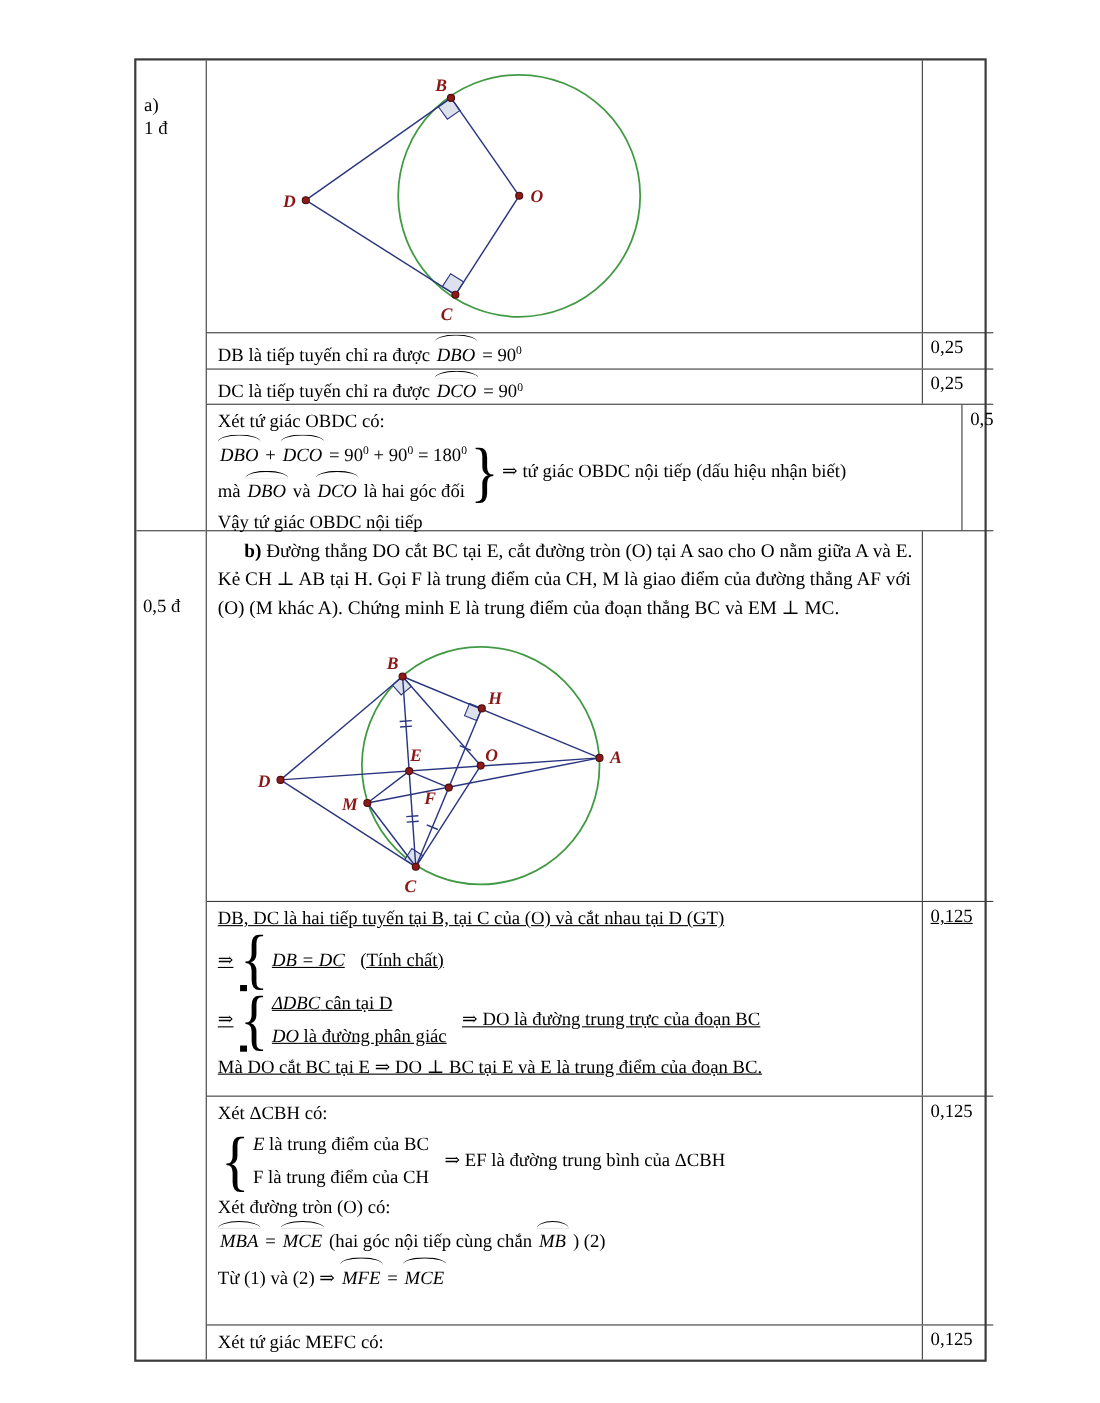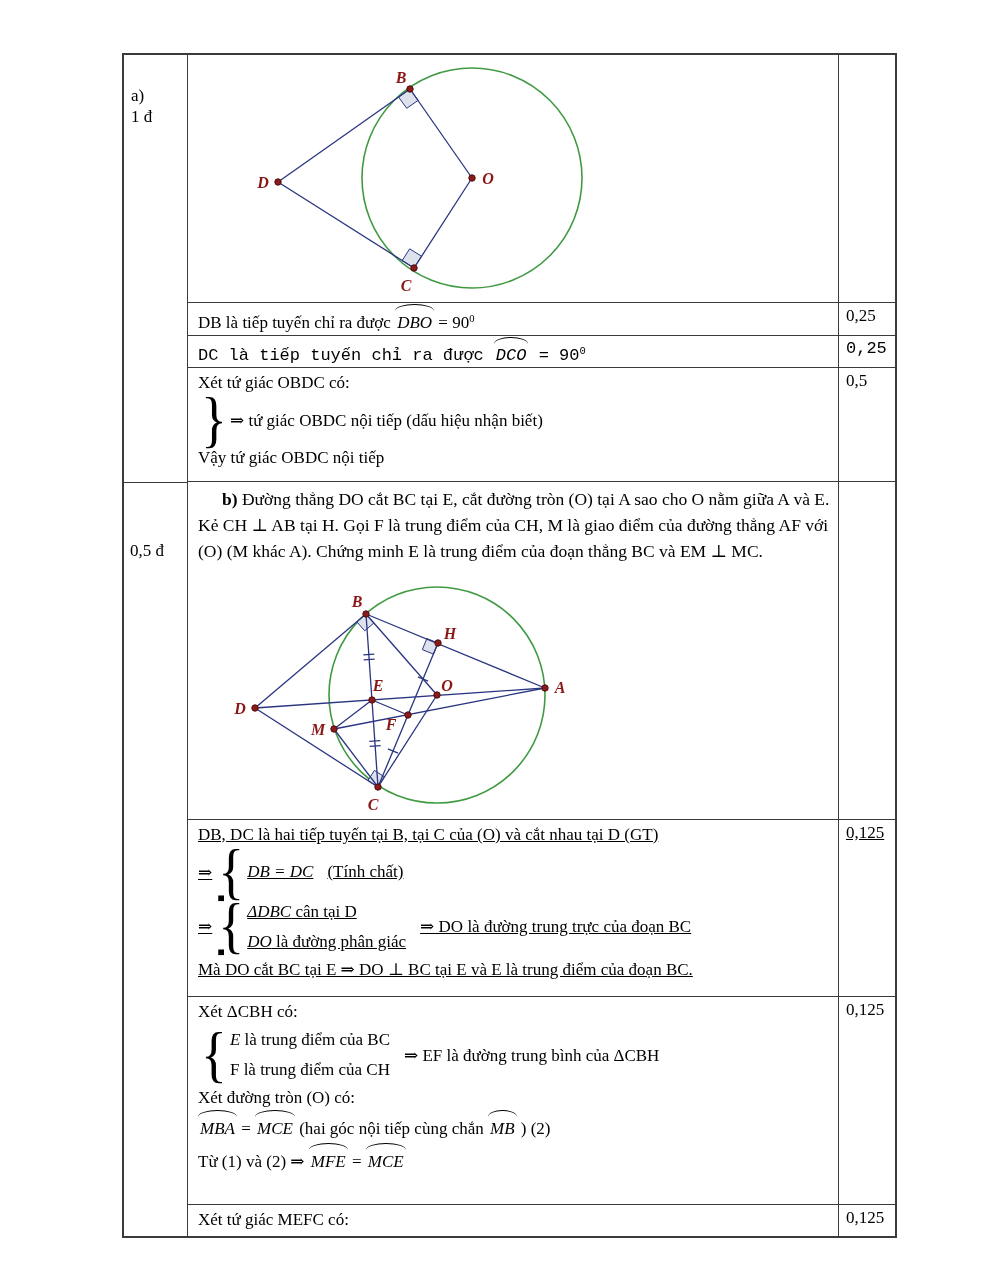--- a/index.html
+++ b/index.html
@@ -13,21 +13,21 @@
           padding:30px 0 0 7px;font-size:17px;line-height:21px;}
   .cell-b{flex:1;padding:58px 0 0 6px;font-size:17px;}
   .rows{flex:1;display:flex;flex-direction:column;}
   .row{display:flex;border-bottom:1.5px solid #3b3b3b;box-sizing:border-box;}
   .row:last-child{border-bottom:none;}
   .main{width:650px;flex:0 0 650px;box-sizing:border-box;padding:2px 6px 0 10px;
         font-size:17px;position:relative;}
   .main.nopad{padding:0;}
   .score{flex:1;border-left:1.5px solid #3b3b3b;box-sizing:border-box;
          padding:3px 0 0 7px;font-size:17px;}
-  .r1{height:248px;} .r2{height:33px;} .r3{height:32px;font-family:Liberation Mono, monospace;} .r4{height:115px;}
+  .r1{height:248px;} .r2{height:33px;} .r3{height:32px;} .r4{height:115px;gap:36px;}
   .r5{height:339px;} .r6{height:178px;text-decoration:underline;} .r7{height:209px;} .r8{height:31px;}
   .ln{line-height:26px;}
   .ln-arc{line-height:30px;padding-top:3px;}
   .para{font-size:17.5px;line-height:26px;text-indent:24px;padding-top:2px;}
   sup{font-size:10.5px;vertical-align:6px;line-height:0;}
   i{font-style:italic;}
   .ang{font-style:italic;position:relative;display:inline-block;padding:0 2px;}
   .ang::before{content:"";position:absolute;left:0;right:0;top:-4px;height:6px;
                border-top:1.5px solid #000;border-radius:50% 50% 0 0 / 100% 100% 0 0;}
   .sysrow{display:flex;align-items:center;}
@@ -89,20 +89,24 @@
         <div class="main">
           <div class="ln ln-arc"><span>DC  là tiếp tuyến chỉ ra được </span><i class="ang">DCO</i><span> = 90</span><sup>0</sup></div>
         </div>
         <div class="score">0,25</div>
       </div>
 
       <div class="row r4">
         <div class="main">
           <div class="ln"><span>Xét tứ giác OBDC có:</span></div>
           <div class="sysrow">
+            <div class="syscol">
+              <div class="ln ln-arc"><i class="ang">DBO</i><span> + </span><i class="ang">DCO</i><span> = 90</span><sup>0</sup><span> + 90</span><sup>0</sup><span> = 180</span><sup>0</sup></div>
+              <div class="ln ln-arc"><span>mà </span><i class="ang">DBO</i><span> và </span><i class="ang">DCO</i><span> là hai góc đối</span></div>
+            </div>
             <div class="brace">}</div>
             <div><span>⇒ tứ giác OBDC nội tiếp (dấu hiệu nhận biết)</span></div>
           </div>
           <div class="ln"><span>Vậy tứ giác OBDC nội tiếp</span></div>
         </div>
         <div class="score">0,5</div>
       </div>
 
       <div class="row r5">
         <div class="main">

